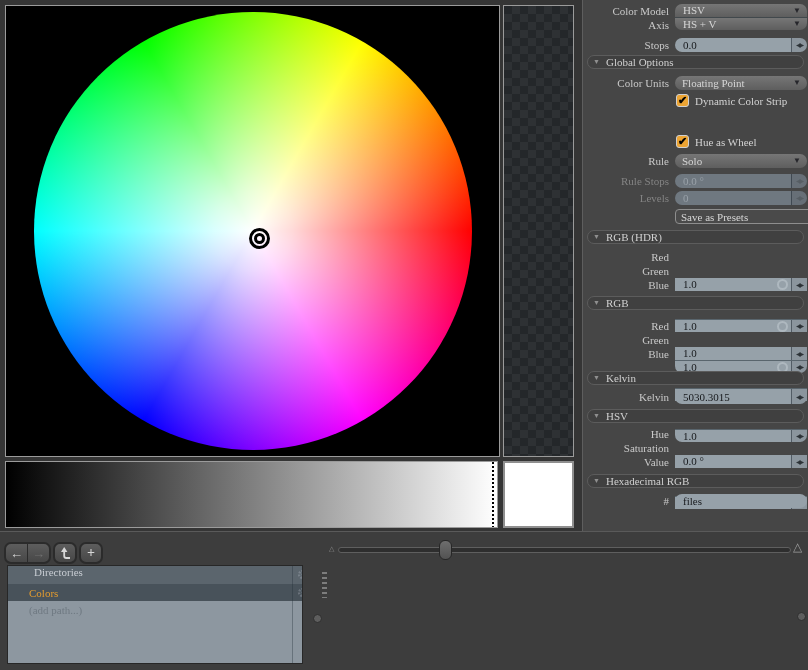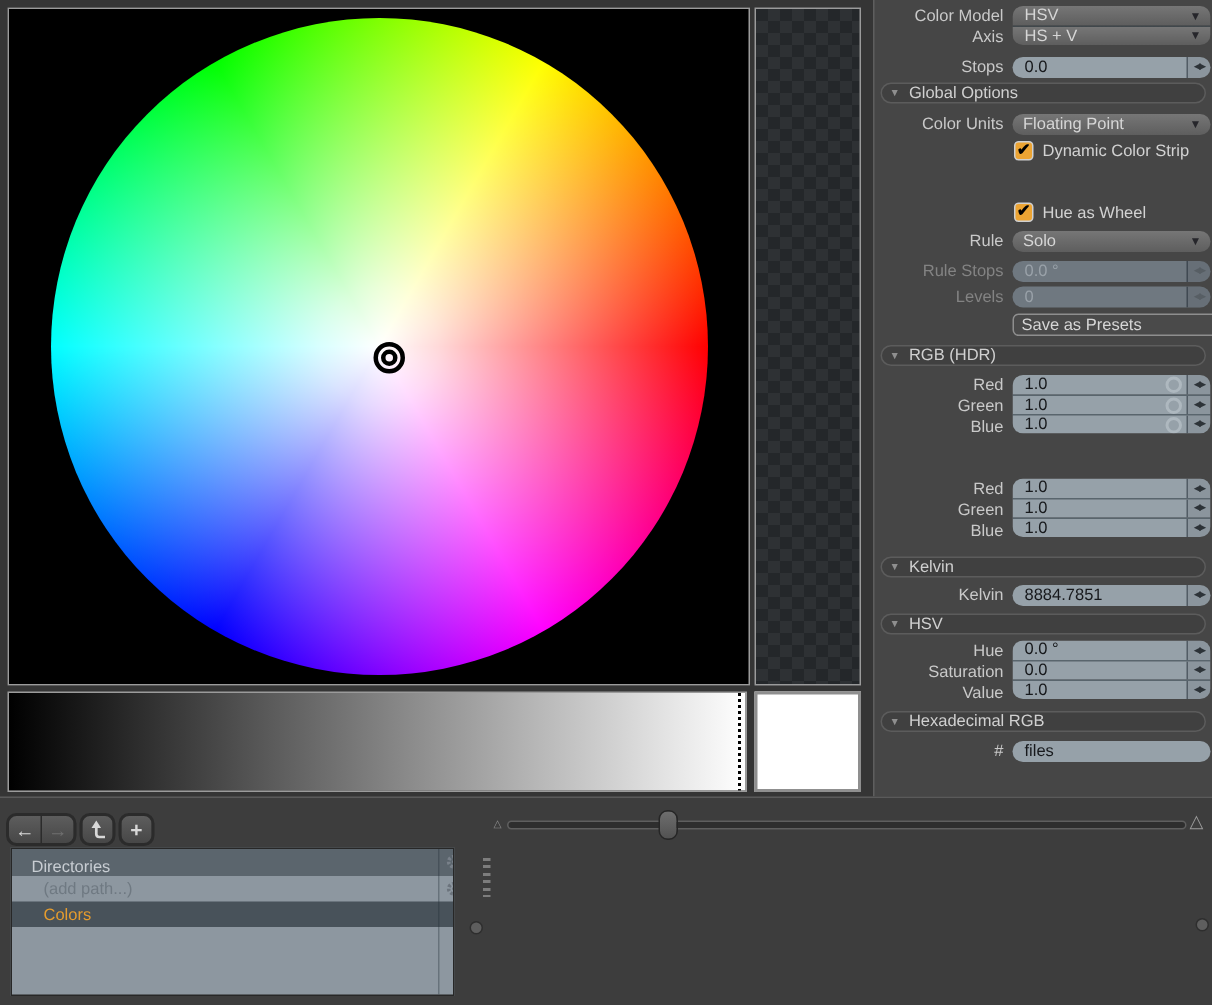--- a/index.html
+++ b/index.html
@@ -1,17 +1,17 @@
 <!DOCTYPE html>
 <html><head>
 <meta charset="utf-8">
 <style>
   html,body{margin:0;padding:0;background:#2b2b2b;}
   .app{position:relative;width:808px;height:670px;background:#353535;overflow:hidden;
-       font-family:Liberation Sans, sans-serif;font-size:11px;-webkit-font-smoothing:antialiased;}
+       font-family:Liberation Serif, serif;font-size:11px;-webkit-font-smoothing:antialiased;}
 
   
   .picker-area{position:absolute;left:0;top:0;width:582px;height:531px;background:#353535;}
   .wheel-box{position:absolute;left:5px;top:5px;width:495px;height:452px;background:#000;
              border:1px solid #9b9b9b;box-sizing:border-box;}
   .wheel{position:absolute;left:28px;top:6px;width:438px;height:438px;border-radius:50%;
          background:
            radial-gradient(circle closest-side,#ffffff 0%,rgba(255,255,255,0.85) 18%,rgba(255,255,255,0) 100%),
            conic-gradient(from 90deg,#ff0000 0deg,#ff00ff 60deg,#0000ff 120deg,#00ffff 180deg,#00ff00 240deg,#ffff00 300deg,#ff0000 360deg);}
   .wheel-cursor{position:absolute;left:243px;top:222px;width:21px;height:21px;border:3px solid #000;
@@ -48,21 +48,21 @@
         font-size:6px;color:#2d3338;letter-spacing:-1px;line-height:1;}
   .dis .spin{color:#575e64;}
   .ring{width:7px;height:7px;border:2px solid #aeb8bf;border-radius:50%;margin-right:3px;flex:0 0 auto;}
   .dd{background:linear-gradient(#767676,#5e5e5e);gap:28px;}
   .dd .val{color:#d6d6d6;padding-left:7px;}
   .dd .arr{margin-left:auto;margin-right:6px;color:#26262b;font-size:8px;line-height:1;}
   .grp{position:absolute;left:92px;width:132px;border-radius:7px;overflow:hidden;}
   .grow{height:13px;display:flex;align-items:center;box-sizing:border-box;overflow:hidden;}
   .grow+.grow{border-top:1px solid rgba(40,52,60,.55);}
   .grow.ddrow{background:linear-gradient(#767676,#5e5e5e);}
-  .grow.nrow{background:#96a1a9;}
+  .grow.nrow{background:#96a1a9;margin-top:28px;}
   .cbrow{position:absolute;left:93px;height:15px;display:flex;align-items:center;}
   .cb{width:13px;height:13px;background:#eca433;border:1px solid #d0d0d0;border-radius:3px;
       display:flex;align-items:center;justify-content:center;color:#000;font-weight:bold;
       font-size:11px;line-height:1;box-sizing:border-box;}
   .cblbl{margin-left:6px;color:#d2d2d2;}
   .btn{position:absolute;left:92px;width:148px;height:15px;background:#4a4a4a;border:1px solid #8e8e8e;
        border-radius:4px;box-sizing:border-box;color:#d6d6d6;display:flex;align-items:center;padding-left:5px;}
 
   
   .browser{position:absolute;left:0;top:531px;width:808px;height:139px;background:#3d3d3d;
@@ -77,21 +77,21 @@
          background:linear-gradient(#5d5d5d,#474747);box-sizing:border-box;display:flex;
          align-items:center;justify-content:center;color:#d8d8d8;font-size:14px;font-weight:bold;line-height:1;}
   .slider-tri-min{position:absolute;left:329px;top:14px;color:#8a8a8a;font-size:7px;line-height:1;}
   .slider-tri-max{position:absolute;left:793px;top:9px;color:#9a9a9a;font-size:12px;line-height:1;}
   .slider-track{position:absolute;left:338px;top:15px;width:453px;height:6px;background:#2e2e2e;
                 border:1px solid #5f5f5f;border-radius:4px;box-sizing:border-box;}
   .slider-thumb{position:absolute;left:439px;top:8px;width:13px;height:20px;border:1px solid #262626;
                 border-radius:6px;background:linear-gradient(#6e6e6e,#525252);box-sizing:border-box;}
   .dirs{position:absolute;left:7px;top:33px;width:296px;height:99px;background:#8d97a0;
         border:1px solid #272727;box-sizing:border-box;overflow:hidden;}
-  .dir-hdr{height:18px;background:#5b656d;display:flex;align-items:flex-end;color:#c8cdd3;padding-left:13px;}
+  .dir-hdr{height:18px;background:#5b656d;display:flex;align-items:flex-start;color:#c8cdd3;padding-left:26px;}
   .dir-row{height:17px;display:flex;align-items:center;padding-left:21px;}
   .dir-row.sel{background:#48525a;color:#e59c2e;}
   .dir-row.addp{color:#6f7982;}
   .dir-vline{position:absolute;left:284px;top:0;bottom:0;width:1px;background:rgba(35,45,55,.35);}
   .gear{position:absolute;left:289px;width:11px;height:11px;}
   .grip{position:absolute;left:322px;top:40px;width:5px;height:26px;
         background:repeating-linear-gradient(to bottom,#7d7d7d 0 2px,transparent 2px 5px);}
   .knob{position:absolute;width:7px;height:7px;border-radius:50%;background:#5e5e5e;border:1px solid #2e2e2e;box-sizing:content-box;}
   .files{position:absolute;left:328px;top:32px;width:462px;height:100px;background:#8d97a0;
          border:1px solid #454d54;border-radius:4px;box-sizing:border-box;
@@ -222,20 +222,24 @@
       <div class="grow nrow">
         <span class="val">1.0</span>
         <span class="ring"></span>
         <span class="spin">
             <span>◀</span>
             <span>▶</span>
           </span>
       </div>
     </div>
 
+    <div class="hdr" style="top:296px">
+      <span class="tri">▼</span>
+      <span>RGB</span>
+    </div>
 
     <span class="lbl" style="top:319px">Red</span>
     <span class="lbl" style="top:333px">Green</span>
     <span class="lbl" style="top:347px">Blue</span>
     <div class="grp" style="top:319px">
       <div class="grow nrow">
         <span class="val">1.0</span>
         <span class="spin">
             <span>◀</span>
             <span>▶</span>
@@ -257,21 +261,21 @@
       </div>
     </div>
 
     <div class="hdr" style="top:371px">
       <span class="tri">▼</span>
       <span>Kelvin</span>
     </div>
 
     <span class="lbl" style="top:390px">Kelvin</span>
     <div class="fld nfield" style="top:390px">
-      <span class="val">8884.7851</span>
+      <span class="val">5030.3015</span>
       <span class="spin">
           <span>◀</span>
           <span>▶</span>
         </span>
     </div>
 
     <div class="hdr" style="top:409px">
       <span class="tri">▼</span>
       <span>HSV</span>
     </div>
@@ -336,25 +340,25 @@
 
     <span class="slider-tri-min">△</span>
     <div class="slider-track"></div>
     <div class="slider-thumb"></div>
     <span class="slider-tri-max">△</span>
 
     <div class="dirs">
       <div class="dir-hdr">
         <span>Directories</span>
       </div>
+      <div class="dir-row sel">
+        <span>Colors</span>
+      </div>
       <div class="dir-row addp">
         <span>(add path...)</span>
-      </div>
-      <div class="dir-row sel">
-        <span>Colors</span>
       </div>
       <div class="dir-vline"></div>
       <svg class="gear" style="top:3px" viewBox="0 0 11 11">
         <circle cx="5.5" cy="5.5" r="3.4" fill="none" stroke="#79818a" stroke-width="2.4" stroke-dasharray="1.7 1.2"></circle>
         <circle cx="5.5" cy="5.5" r="1.1" fill="#79818a"></circle>
       </svg>
       <svg class="gear" style="top:21px" viewBox="0 0 11 11">
         <circle cx="5.5" cy="5.5" r="3.4" fill="none" stroke="#6c747d" stroke-width="2.4" stroke-dasharray="1.7 1.2"></circle>
         <circle cx="5.5" cy="5.5" r="1.1" fill="#6c747d"></circle>
       </svg>

